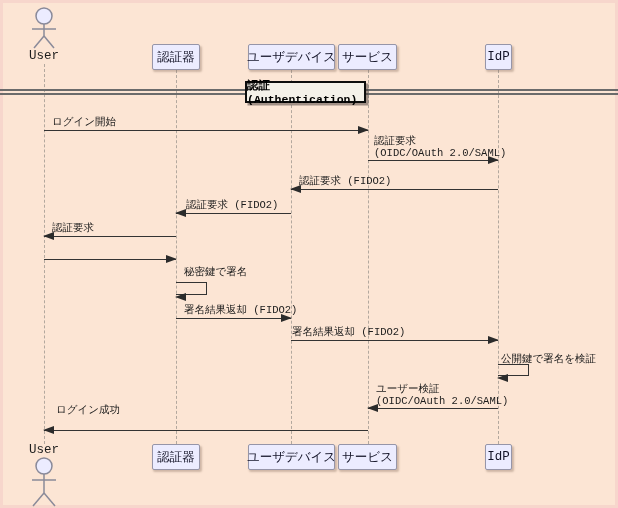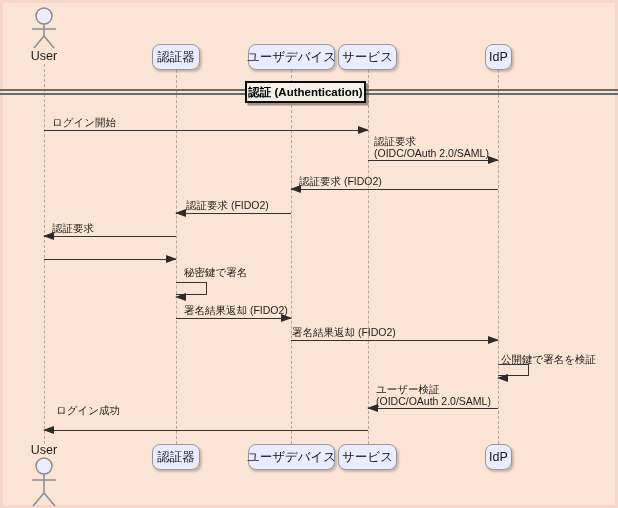--- a/index.html
+++ b/index.html
@@ -1,29 +1,29 @@
 <!DOCTYPE html>
 <html><head>
 <meta charset="utf-8">
 <style>
   html,body{margin:0;padding:0;background:#f6d8cf;}
   .canvas{
     position:relative;
     width:618px;height:508px;
     background:#fce5d4;
     box-shadow:inset 0 0 0 3px rgba(246,211,202,.85);
-    font-family:Liberation Sans, sans-serif;
+    font-family:Liberation Mono, monospace;
     overflow:hidden;
   }
   .lifeline{position:absolute;width:0;border-left:1px dashed #b3a89e;}
   .pbox{
     position:absolute;
     background:#ececff;
     border:1px solid #9695a8;
-    border-radius:8px;
+    border-radius:2px;
     display:flex;align-items:center;justify-content:center;
     font-size:12.5px;color:#131327;
     box-shadow:1.5px 2px 2px rgba(135,108,92,.38);
     white-space:nowrap;box-sizing:border-box;
   }
   .divider-line{position:absolute;left:0;width:618px;height:0;border-top:2px solid #6b6b6b;z-index:4;}
   .divider-label{
     position:absolute;left:245px;top:81px;width:121px;height:22px;
     background:#f4f1e9;border:2px solid #0d0d0d;box-sizing:border-box;
     display:flex;align-items:center;justify-content:center;

